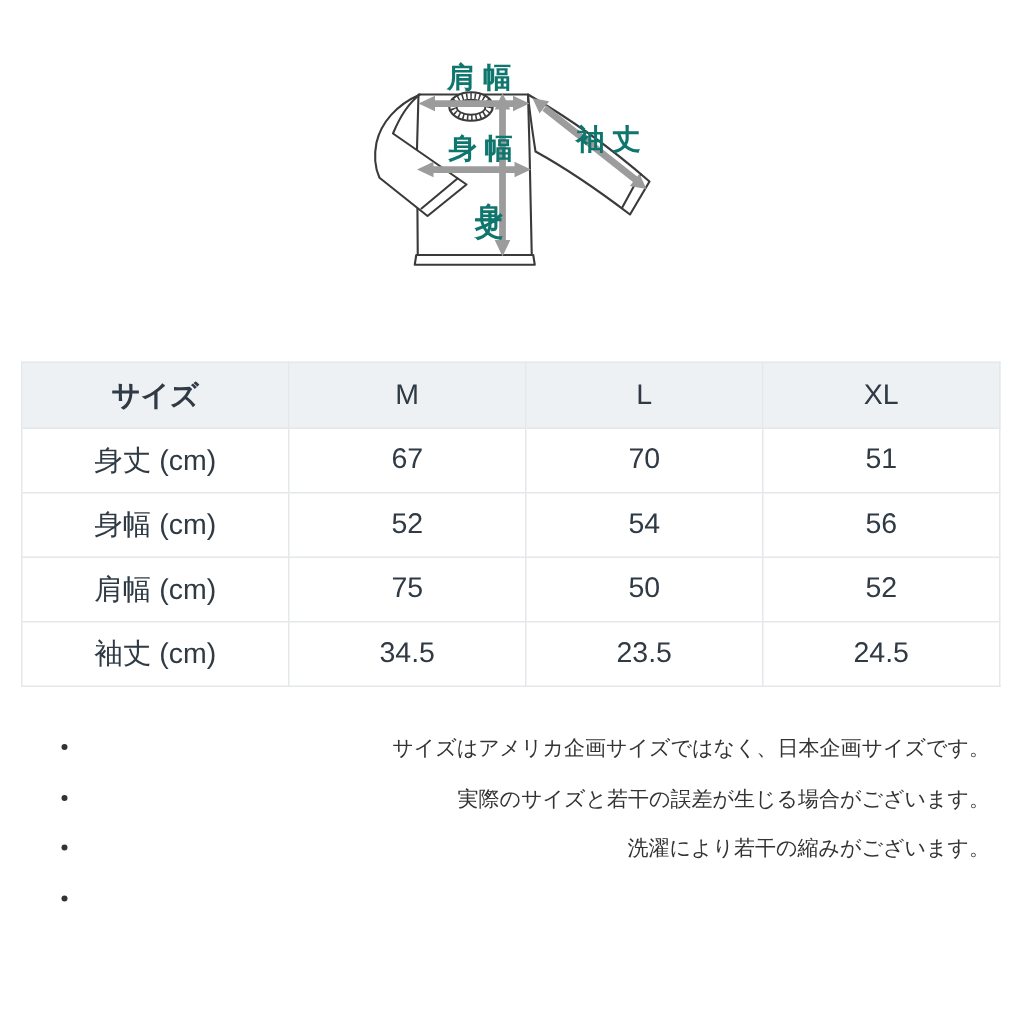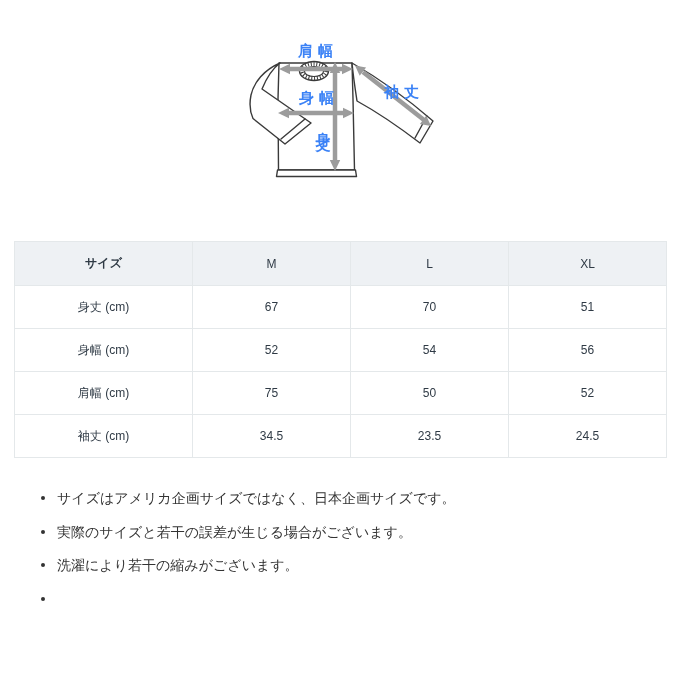--- a/index.html
+++ b/index.html
@@ -5,38 +5,38 @@
   html,body { margin:0; padding:0; }
   body {
     width:680px; height:680px; background:#ffffff;
     font-family:"Liberation Sans", sans-serif;
     color:#2f3a45;
   }
   
   .diagram { position:relative; width:680px; height:235px; }
   .diagram svg { position:absolute; left:0; top:0; }
   .dlabel {
-    position:absolute; font-size:15px; font-weight:700; color:#3b82f6;
+    position:absolute; font-size:19px; font-weight:700; color:#0f766e;
     letter-spacing:5px; line-height:1; white-space:nowrap;
   }
   .dlabel.vertical { writing-mode:vertical-rl; letter-spacing:5px; }
   
   .size-table {
     width:652px; margin:6px 14px 0 14px;
     border-collapse:collapse; table-layout:fixed;
   }
   .size-table th, .size-table td {
     border:1px solid #e4e8ea; text-align:center; vertical-align:middle;
-    font-size:12px; color:#2f3a45; font-weight:400; padding:0;
+    font-size:19px; color:#2f3a45; font-weight:400; padding:0;
   }
   .size-table thead th { background:#eef1f4; height:43px; }
   .size-table thead th.size-col { font-weight:700; }
   .size-table tbody th, .size-table tbody td { height:42px; background:#ffffff; }
   
-  .notes { list-style:none; margin:31px 20px 0 40px; padding:0; }
+  .notes { list-style:none; margin:31px 20px 0 40px; padding:0;text-align:right; }
   .notes li {
     position:relative; padding-left:17px; margin-bottom:14px;
     font-size:14px; line-height:1.4; color:#333333;
   }
   .notes .dot {
     position:absolute; left:1px; top:7px; width:4px; height:4px;
     border-radius:50%; background:#333333;
   }
 </style>
 </head>

